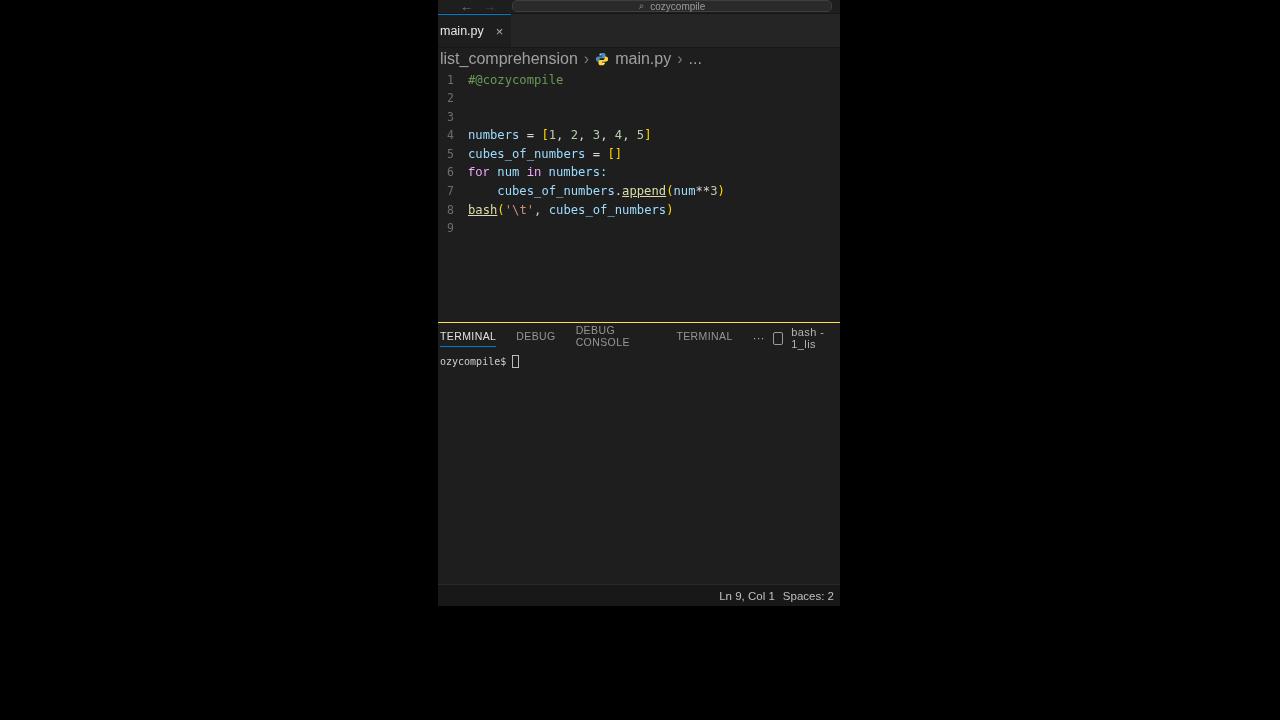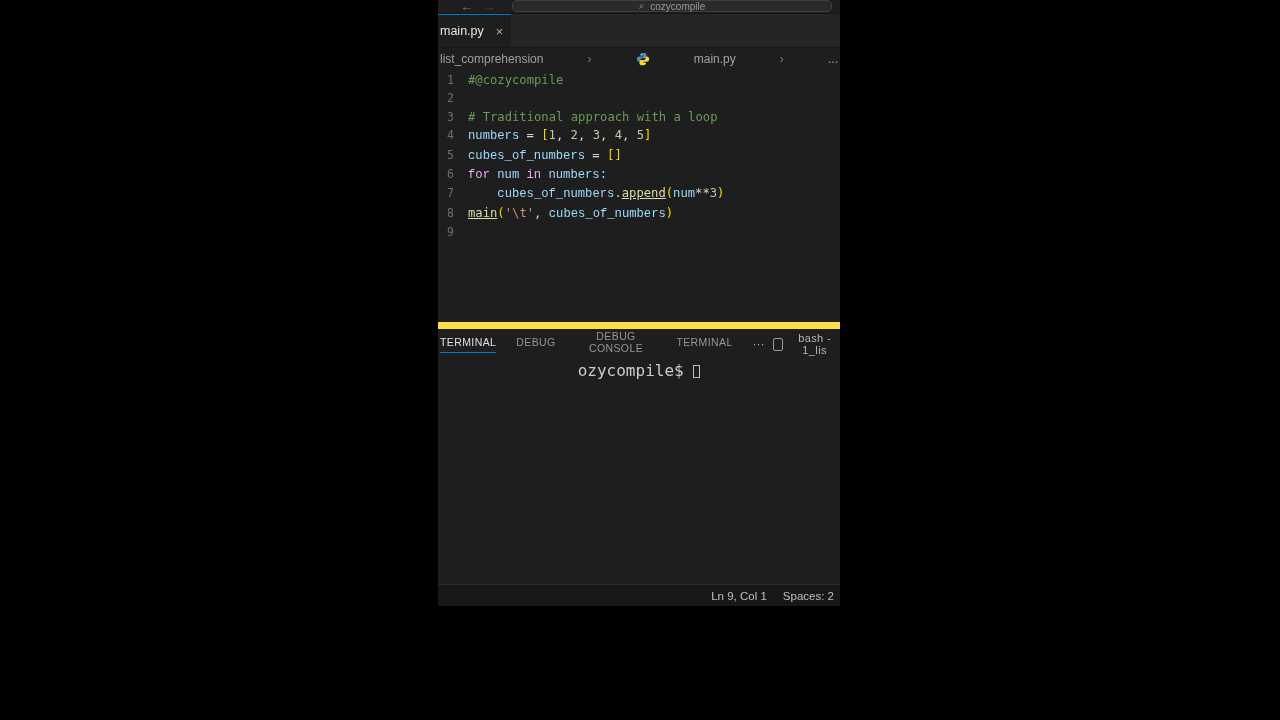--- a/index.html
+++ b/index.html
@@ -6,44 +6,44 @@
 body { background:#000; width:1280px; height:720px; overflow:hidden; font-family:-apple-system,BlinkMacSystemFont,"Segoe UI",sans-serif; }
 .vscode { position:absolute; left:438px; top:0; width:402px; height:606px; background:#1e1e1e; color:#ccc; display:flex; flex-direction:column; }
 .top-bar { height:14px; display:flex; align-items:flex-start; gap:8px; padding:0 8px; border-bottom:1px solid #00000040; }
 .nav-arrows { display:flex; gap:10px; margin-left:14px; color:#7a7a7a; }
 .nav-arrow { font-size:13px; line-height:1; cursor:pointer; }
 .search-box { flex:1; margin-left:8px; height:12px; background:#2a2a2a; border:1px solid #3f3f3f; border-radius:5px; display:flex; align-items:center; justify-content:center; gap:6px; max-width:332px; font-size:10px; color:#9a9a9a; }
 .search-icon { font-size:10px; }
 .tabs { height:34px; display:flex; align-items:center; background:#252526; border-bottom:1px solid #00000060; }
 .tab { height:100%; display:flex; align-items:center; gap:8px; padding:0 8px 0 2px; background:#1e1e1e; border-top:1px solid #007acc; font-size:12.5px; color:#e6e6e6; }
 .tab-close { color:#b0b0b0; font-size:13px; cursor:pointer; margin-left:4px; }
-.breadcrumbs { height:22px; display:flex; align-items:center; gap:6px; padding:0 2px; font-size:12px; color:#a0a0a0;justify-content:space-between; }
+.breadcrumbs { height:22px; display:flex; align-items:center; gap:6px; padding:0 2px; font-size:16px; color:#a0a0a0; }
 .crumb-sep { color:#7a7a7a; }
 .py-icon { width:14px; height:14px; display:inline-flex; }
 .editor { flex:1; font-family:"Menlo","Consolas",monospace; font-size:12.2px; line-height:18.4px; padding-top:1px; overflow:hidden; }
 .line { display:flex; }
 .gutter { width:30px; text-align:right; color:#6e6e6e; padding-right:14px; user-select:none; font-size:11.5px; }
 .code { white-space:pre; }
 .c-comment { color:#6a9955; }
-.c-var { color:#9cdcfe;font-family:Liberation Mono, monospace; }
+.c-var { color:#9cdcfe; }
 .c-kw { color:#f0abfc;font-family:Liberation Mono, monospace; }
 .c-num { color:#b5cea8; }
 .c-str { color:#ce9178; }
 .c-func { color:#dcdcaa;text-decoration:underline; }
 .c-punct { color:#d4d4d4; }
 .c-brack { color:#ffd700; }
-.panel { height:262px; border-top:7px solid #fde047; display:flex; flex-direction:column;text-align:center; }
+.panel { height:262px; border-top:1px solid #fde047; display:flex; flex-direction:column; }
 .panel-tabs { height:30px; display:flex; align-items:center; gap:20px; padding:0 2px; font-size:10.5px; letter-spacing:0.4px; color:#969696; }
 .panel-tab { cursor:pointer; padding-bottom:4px; }
 .panel-tab.active { color:#e0e0e0; border-bottom:1px solid #007acc; }
 .panel-extras { margin-left:auto; display:flex; align-items:center; gap:8px; font-size:11px; color:#b5b5b5; }
 .shell-icon { width:13px; height:13px; border:1px solid #9a9a9a; border-radius:2px; display:inline-block; }
-.terminal-body { flex:1; font-family:"Menlo","Consolas",monospace; font-size:16px; padding:2px 2px; color:#cccccc; }
+.terminal-body { flex:1; font-family:"Menlo","Consolas",monospace; font-size:10px; padding:2px 2px; color:#cccccc; }
 .cursor-box { display:inline-block; width:7px; height:13px; border:1px solid #bdbdbd; vertical-align:middle; }
-.statusbar { height:22px; background:#181818; border-top:1px solid #2a2a2a; display:flex; align-items:center; justify-content:flex-end; gap:16px; padding:0 6px; font-size:11.5px; color:#c0c0c0; }
+.statusbar { height:22px; background:#181818; border-top:1px solid #2a2a2a; display:flex; align-items:center; justify-content:flex-end; gap:8px; padding:0 6px; font-size:11.5px; color:#c0c0c0; }
 </style>
 </head>
 <body>
 
 <div class="vscode">
 
   <div class="top-bar">
     <div class="nav-arrows">
       <span class="nav-arrow">←</span>
       <span class="nav-arrow" style="opacity:.4">→</span>
@@ -81,41 +81,40 @@
     <div class="line">
         <span class="gutter">1</span>
         <span class="code"><span class="c-comment">#@cozycompile</span></span>
       </div>
     <div class="line">
         <span class="gutter">2</span>
         <span class="code"></span>
       </div>
     <div class="line">
         <span class="gutter">3</span>
-        <span class="code"><span class="c-comment"># Traditional approach with a loop</span></span>
       </div>
     <div class="line">
         <span class="gutter">4</span>
         <span class="code"><span class="c-var">numbers</span><span class="c-punct"> = </span><span class="c-brack">[</span><span class="c-num">1</span><span class="c-punct">, </span><span class="c-num">2</span><span class="c-punct">, </span><span class="c-num">3</span><span class="c-punct">, </span><span class="c-num">4</span><span class="c-punct">, </span><span class="c-num">5</span><span class="c-brack">]</span></span>
       </div>
     <div class="line">
         <span class="gutter">5</span>
         <span class="code"><span class="c-var">cubes_of_numbers</span><span class="c-punct"> = </span><span class="c-brack">[]</span></span>
       </div>
     <div class="line">
         <span class="gutter">6</span>
         <span class="code"><span class="c-kw">for</span><span class="c-var"> num </span><span class="c-kw">in</span><span class="c-var"> numbers:</span></span>
       </div>
     <div class="line">
         <span class="gutter">7</span>
         <span class="code"><span>    </span><span class="c-var">cubes_of_numbers</span><span class="c-punct">.</span><span class="c-func">append</span><span class="c-brack">(</span><span class="c-var">num</span><span class="c-punct">**</span><span class="c-num">3</span><span class="c-brack">)</span></span>
       </div>
     <div class="line">
         <span class="gutter">8</span>
-        <span class="code"><span class="c-func">main</span><span class="c-brack">(</span><span class="c-str">'\t'</span><span class="c-punct">, </span><span class="c-var">cubes_of_numbers</span><span class="c-brack">)</span></span>
+        <span class="code"><span class="c-func">bash</span><span class="c-brack">(</span><span class="c-str">'\t'</span><span class="c-punct">, </span><span class="c-var">cubes_of_numbers</span><span class="c-brack">)</span></span>
       </div>
     <div class="line">
         <span class="gutter">9</span>
         <span class="code"></span>
       </div>
   </div>
 
   <div class="panel">
     <div class="panel-tabs">
       <span class="panel-tab active">TERMINAL</span>

